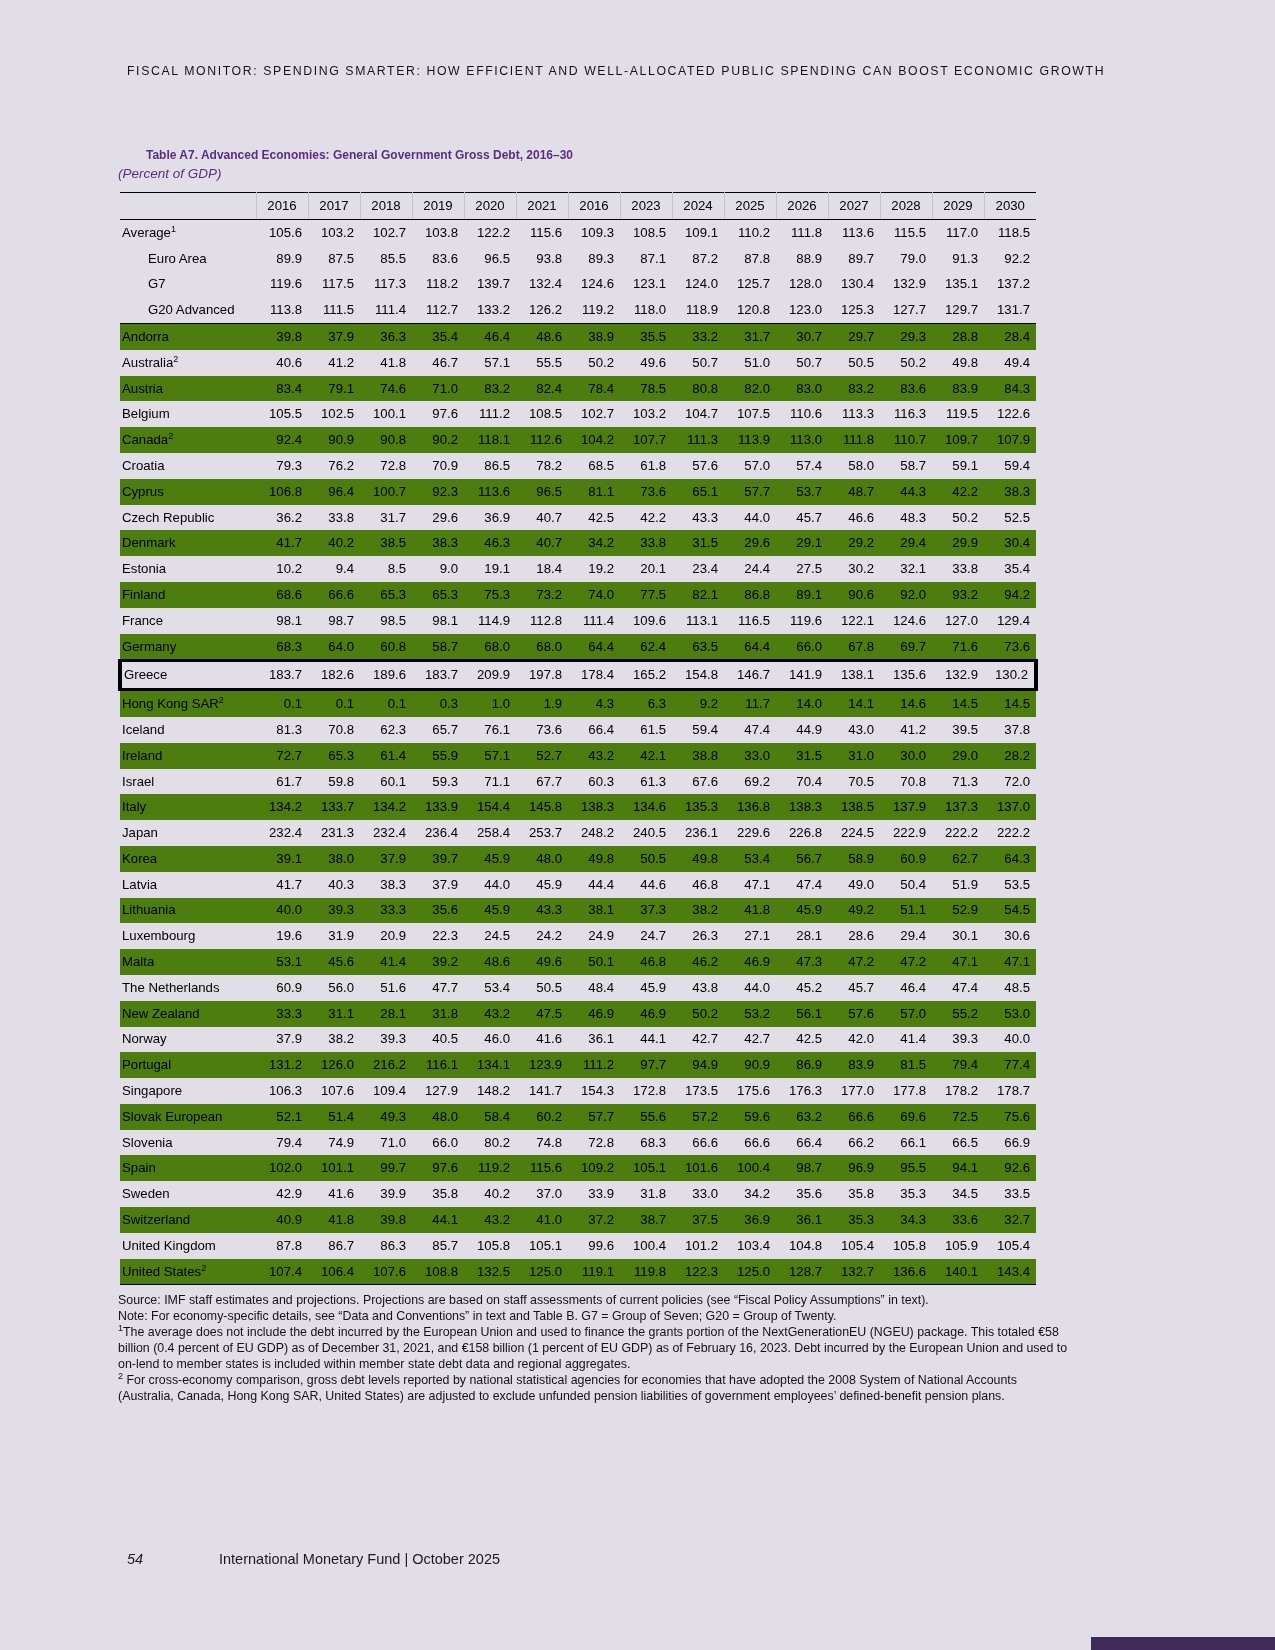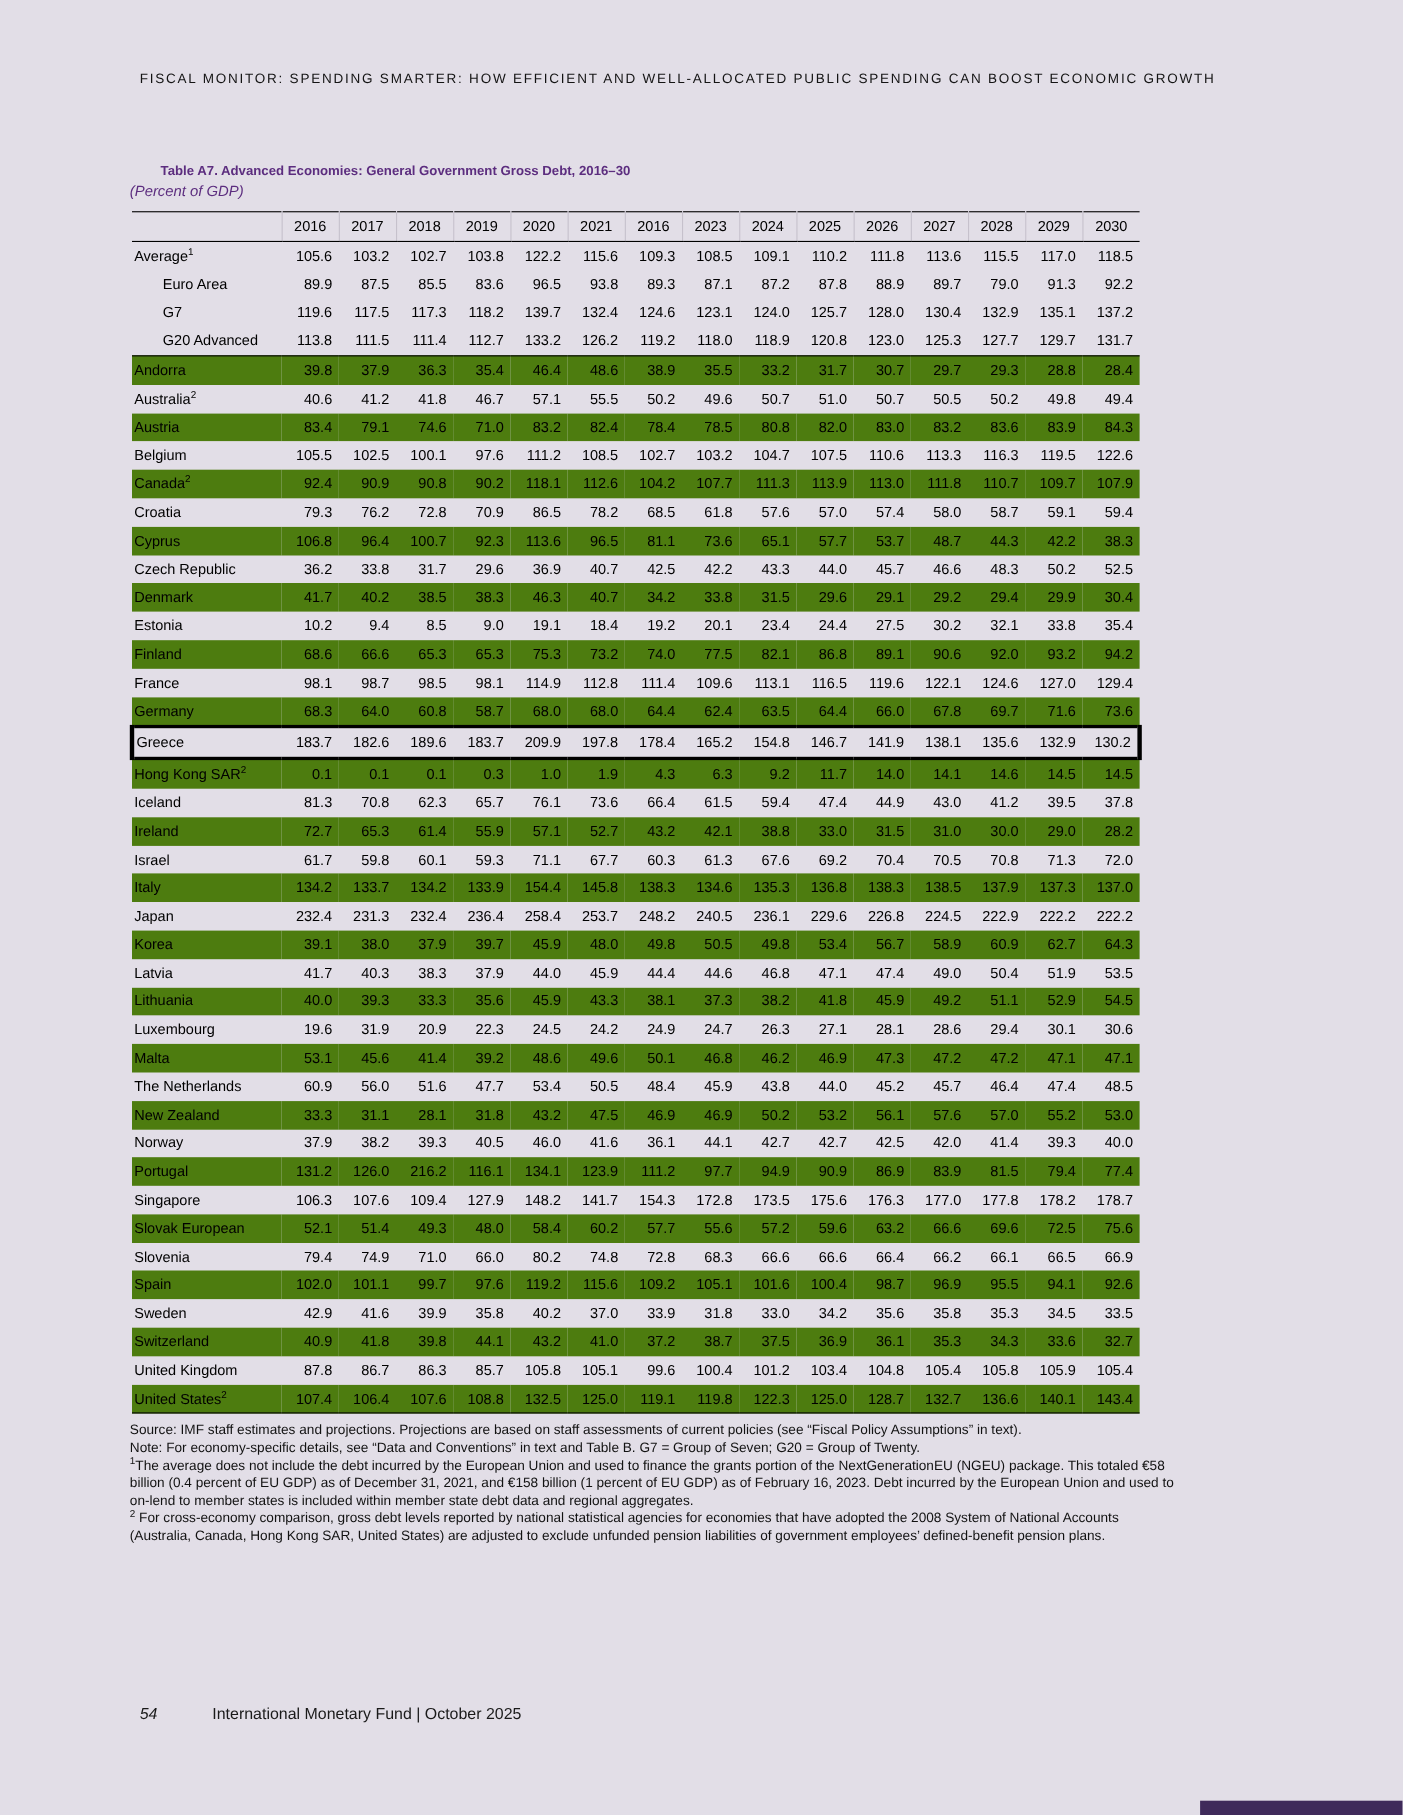--- a/index.html
+++ b/index.html
@@ -29,21 +29,21 @@
   tr.section-end th,tr.section-end td{border-bottom:1.5px solid #000;}
   tbody tr:last-child th,tbody tr:last-child td{border-bottom:1.5px solid #000;}
   tr.highlight th,tr.highlight td{border-top:3.5px solid #000;border-bottom:3.5px solid #000;}
   tr.highlight th{border-left:4px solid #000;}
   tr.highlight td:last-child{border-right:4px solid #000;}
   sup{font-size:9px;line-height:0;}
   .footnotes{margin-top:7px;width:954px;font-size:12.4px;line-height:16px;color:#121212;}
   .footnotes p{margin:0;}
   .footer{position:absolute;top:1551px;left:127px;font-size:14.5px;color:#1a1a1a;}
   .page-number{font-style:italic;}
-  .footer-text{position:absolute;left:66px;top:0;white-space:nowrap;}
+  .footer-text{position:absolute;left:92px;top:0;white-space:nowrap;}
   .corner-bar{position:absolute;right:0;bottom:0;width:184px;height:13px;background:#3f2a5a;}
 </style>
 </head>
 <body>
 
 <div class="running-head">FISCAL MONITOR:  SPENDING SMARTER: HOW EFFICIENT AND WELL-ALLOCATED PUBLIC SPENDING CAN BOOST ECONOMIC GROWTH</div>
 
 <div class="content">
   <div class="table-title">Table A7. Advanced Economies: General Government Gross Debt, 2016–30</div>
   <div class="table-subtitle">(Percent of GDP)</div>

